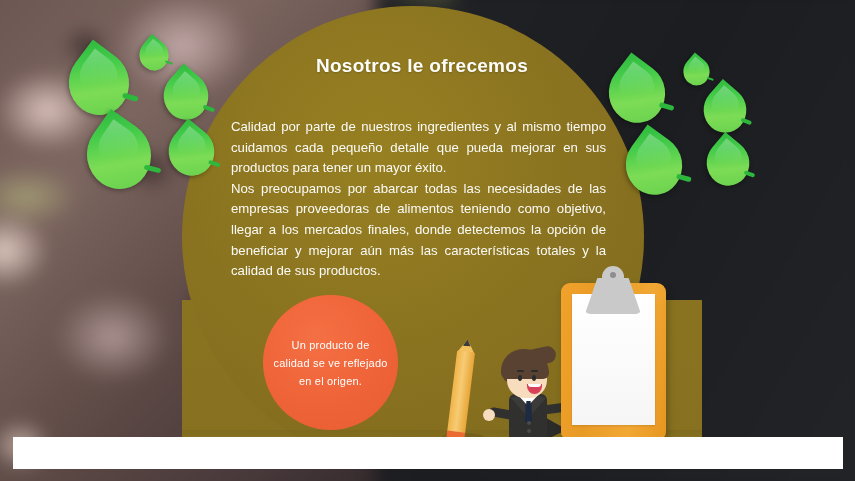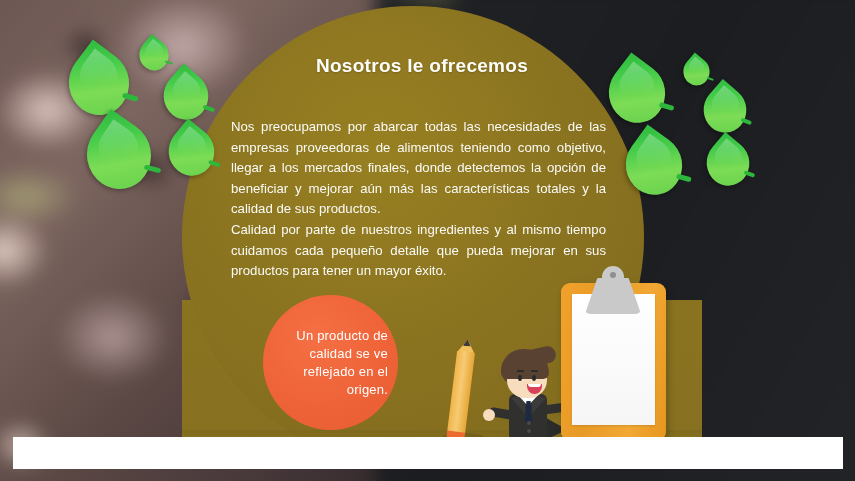--- a/index.html
+++ b/index.html
@@ -71,21 +71,21 @@
   }
   .body-copy p{margin:0;}
 
   
   .orange-badge{
     position:absolute;left:263px;top:295px;width:135px;height:135px;border-radius:50%;
     background:radial-gradient(circle at 40% 32%, #f47044 0%, #ef6338 55%, #e85c33 100%);
     display:flex;align-items:center;justify-content:center;
   }
   .orange-badge .badge-text{
-    color:#ffffff;font-size:13px;line-height:18px;text-align:right;
+    color:#ffffff;font-size:11px;line-height:18px;text-align:center;
     padding:0 10px;font-weight:400;letter-spacing:.2px;
   }
 
   
   .leaf{position:absolute;}
   .leaf .blade{
     width:100%;height:100%;
     border-radius:0 58% 50% 58%;
     background:linear-gradient(135deg,#2fbb3f 0%,#45cc4a 28%,#7ddc55 60%,#63cf4c 100%);
     transform:rotate(45deg);
@@ -299,22 +299,22 @@
       </div>
       <div class="leaf" style="left: 706px; top: 141px; width: 44px; height: 44px; transform: rotate(-5deg);">
         <div class="blade"></div>
         <div class="stem"></div>
       </div>
     </div>
 
   <div class="title">Nosotros le ofrecemos</div>
 
   <div class="body-copy">
+    <p>Calidad por parte de nuestros ingredientes y al mismo tiempo cuidamos cada pequeño detalle que pueda mejorar en sus productos para tener un mayor éxito.</p>
     <p>Nos preocupamos por abarcar todas las necesidades de las empresas proveedoras de alimentos teniendo como objetivo, llegar a los mercados finales, donde detectemos la opción de beneficiar y mejorar aún más las características totales y la calidad de sus productos.</p>
-    <p>Calidad por parte de nuestros ingredientes y al mismo tiempo cuidamos cada pequeño detalle que pueda mejorar en sus productos para tener un mayor éxito.</p>
   </div>
 
   <div class="orange-badge">
     <div class="badge-text">Un producto de calidad se ve reflejado en el origen.</div>
   </div>
 
   <div class="pencil-shadow"></div>
   <div class="pencil">
     <div class="tip"></div>
     <div class="lead"></div>

